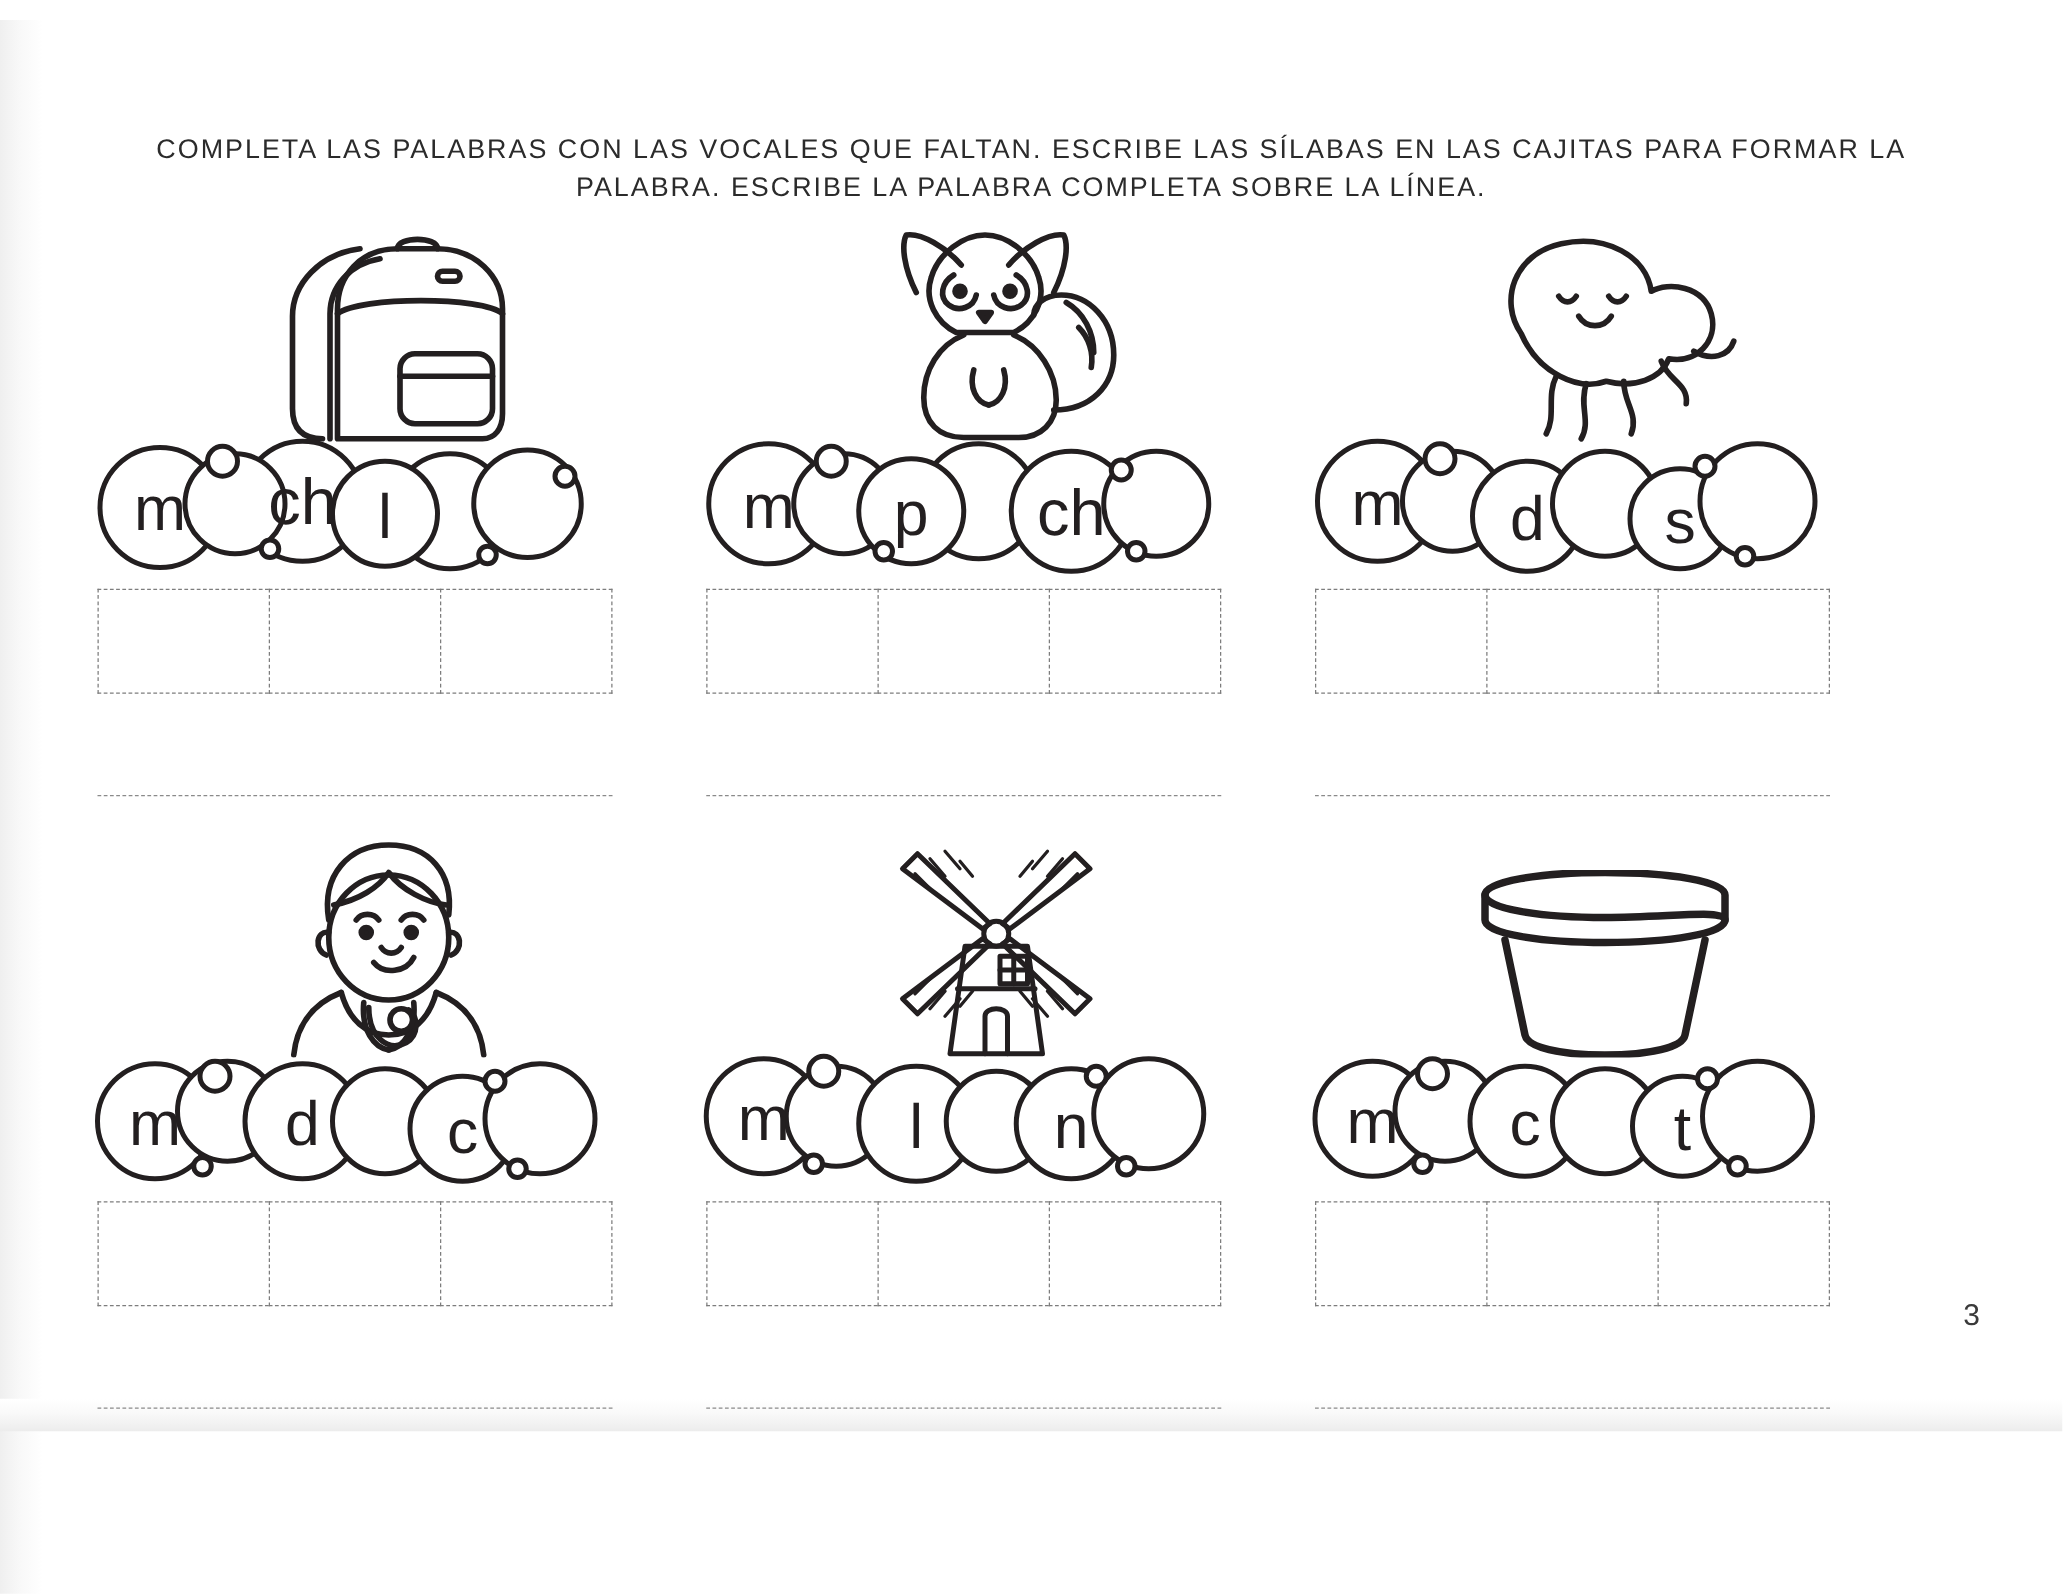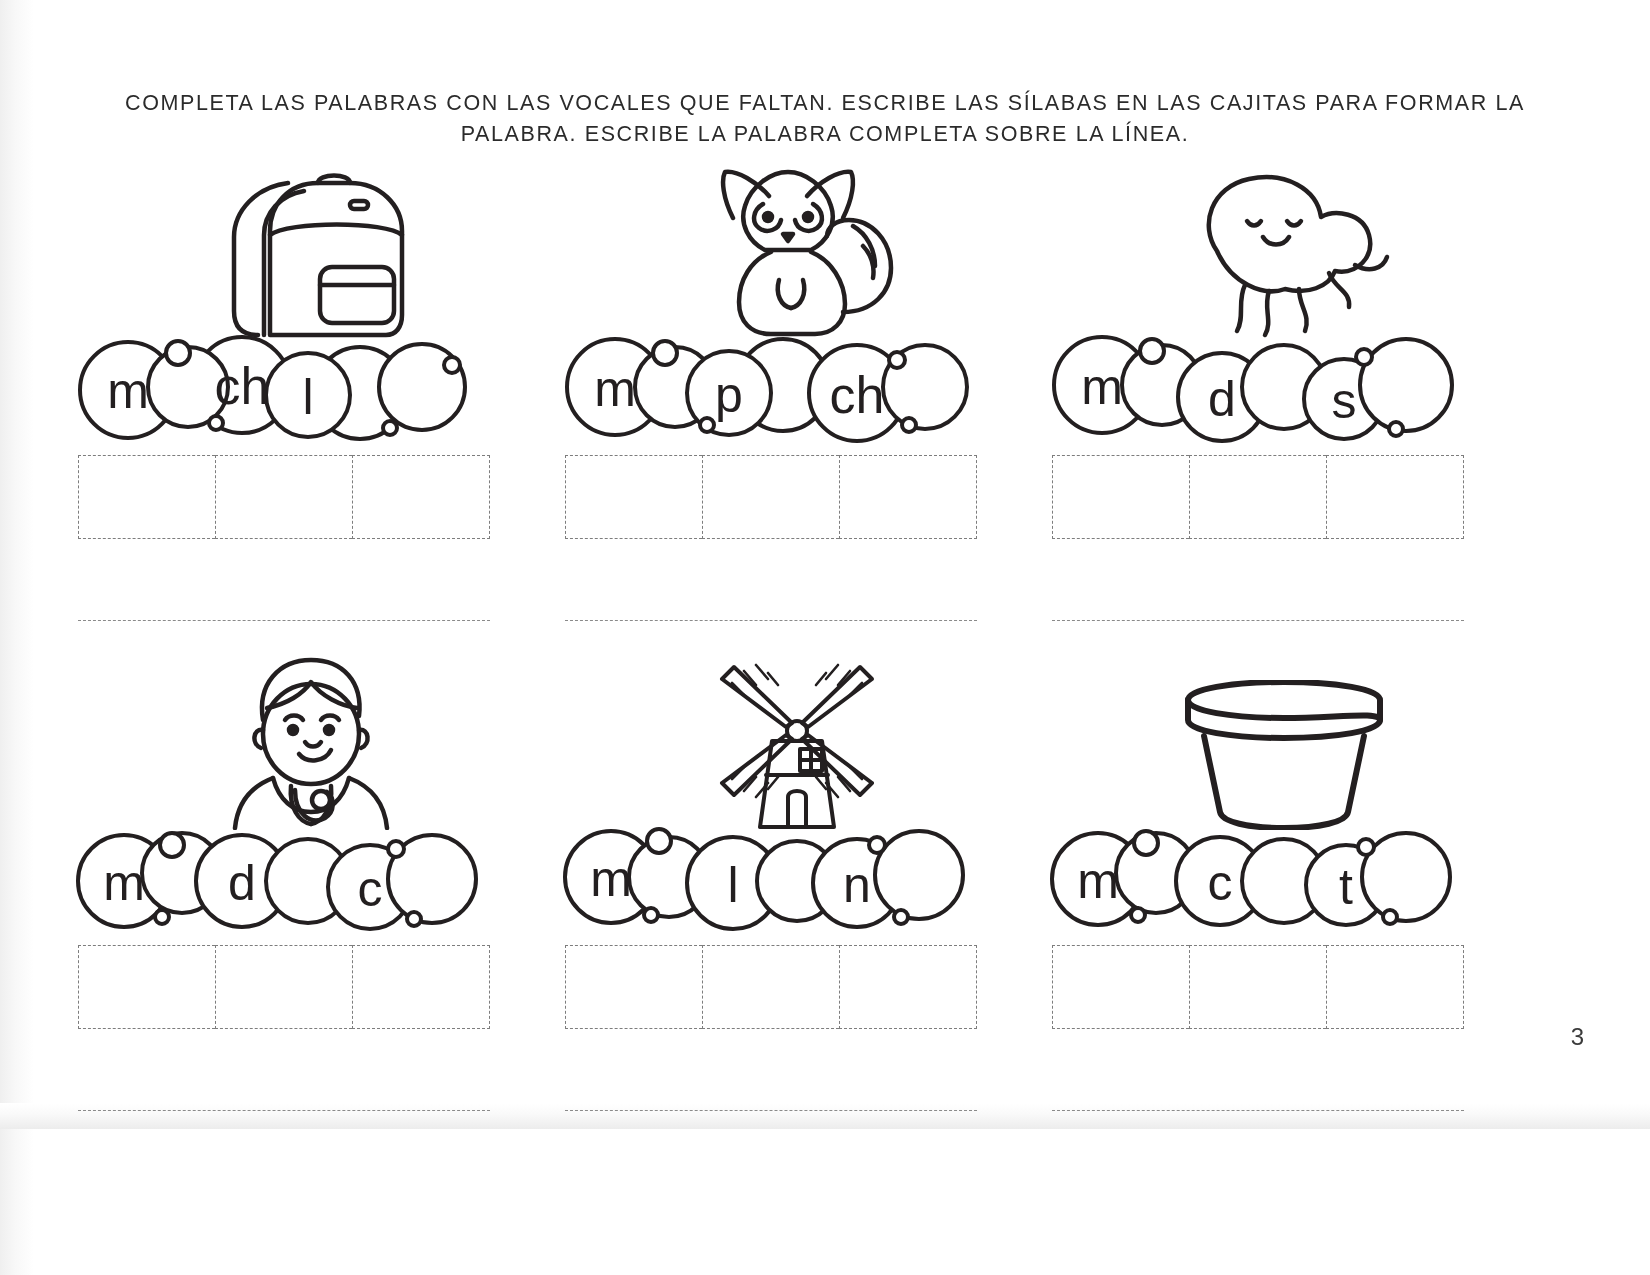--- a/index.html
+++ b/index.html
@@ -10,21 +10,21 @@
   body {
     width: 1650px;
     height: 1275px;
     font-family: "Liberation Sans", sans-serif;
     color: #231f20;
     position: relative;
     overflow: hidden;
   }
   .page {
     position: absolute;
-    left: 0; top: 0;
+    left: 0; top: 16px;
     width: 1650px;
     height: 1129px;
     background: #fff;
   }
   
   .edge-left {
     position: absolute;
     left: 0; top: 0;
     width: 34px; height: 1275px;
     background: linear-gradient(to right, #efefef 0%, #f8f8f8 45%, #ffffff 100%);

